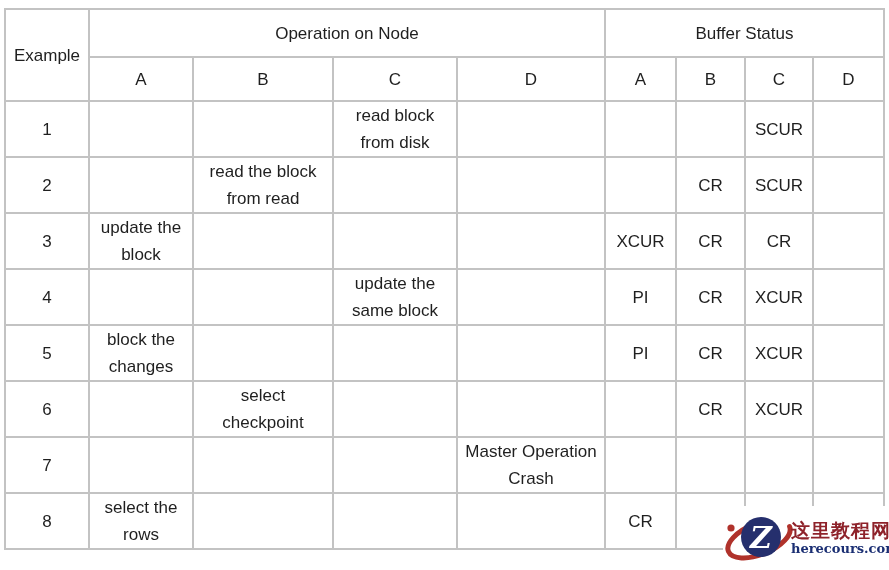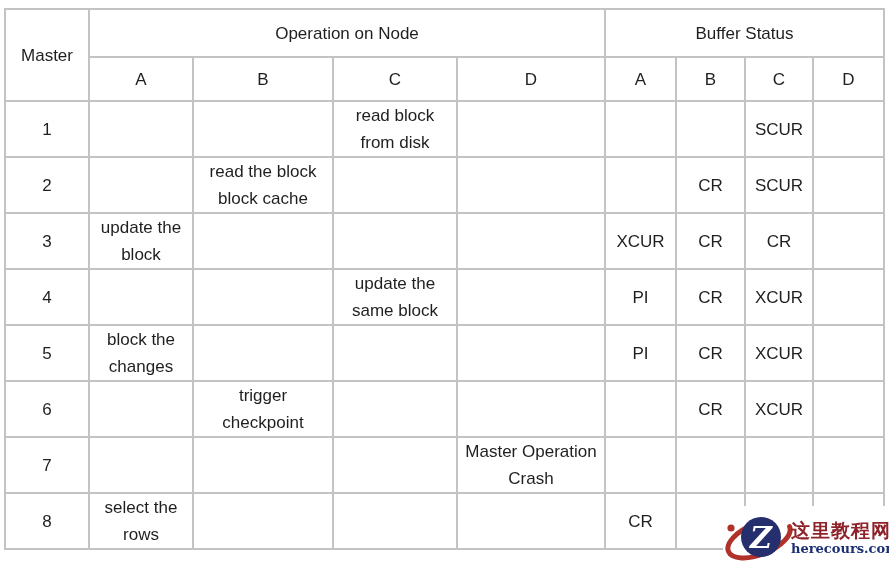--- a/index.html
+++ b/index.html
@@ -61,21 +61,21 @@
         <col style="width:140px">
       <col style="width:124px">
         <col style="width:148px">
         <col style="width:71px">
       <col style="width:69px">
         <col style="width:68px">
         <col style="width:71px">
     </colgroup>
     <tbody>
         <tr class="h1">
-      <th rowspan="2">Master</th>
+      <th rowspan="2">Example</th>
       <th colspan="4">Operation on Node</th>
       <th colspan="4">Buffer Status</th>
     </tr>
     <tr class="h2">
       <th>A</th>
       <th>B</th>
       <th>C</th>
       <th>D</th>
       <th>A</th>
       <th>B</th>
@@ -92,21 +92,21 @@
       <td></td>
       <td></td>
       <td></td>
       <td>SCUR</td>
       <td></td>
     </tr>
     <tr class="datarow">
       <td>2</td>
       <td></td>
       <td>read the block
-block cache</td>
+from read</td>
       <td></td>
       <td></td>
       <td></td>
       <td>CR</td>
       <td>SCUR</td>
       <td></td>
     </tr>
     <tr class="datarow">
       <td>3</td>
       <td>update the
@@ -139,21 +139,21 @@
       <td></td>
       <td></td>
       <td>PI</td>
       <td>CR</td>
       <td>XCUR</td>
       <td></td>
     </tr>
     <tr class="datarow">
       <td>6</td>
       <td></td>
-      <td>trigger
+      <td>select
 checkpoint</td>
       <td></td>
       <td></td>
       <td></td>
       <td>CR</td>
       <td>XCUR</td>
       <td></td>
     </tr>
     <tr class="datarow">
       <td>7</td>

